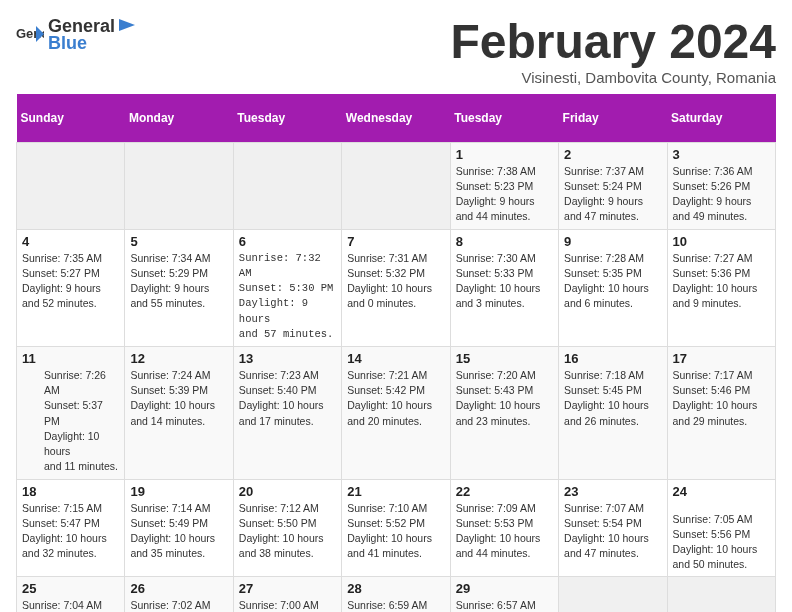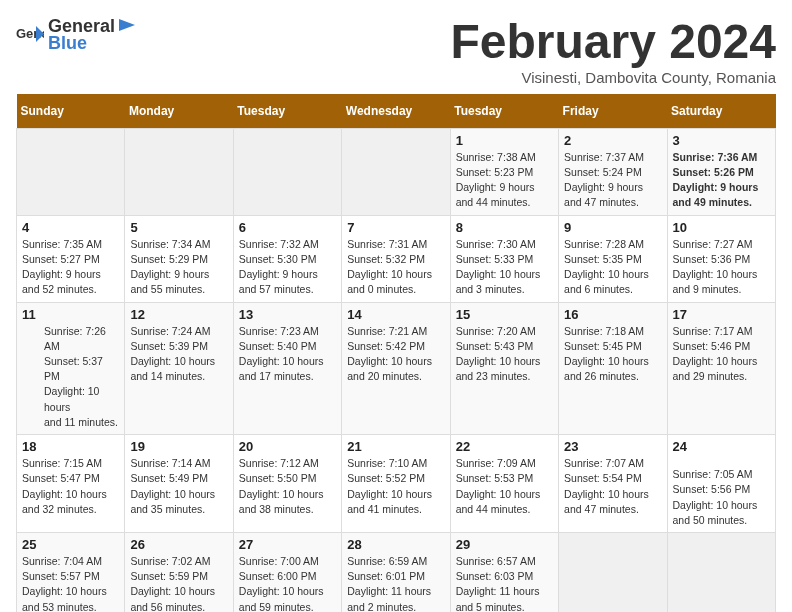--- a/index.html
+++ b/index.html
@@ -47,23 +47,23 @@
     .location-title {
       font-size: 15px;
       color: #555;
     }
     table {
       width: 100%;
       border-collapse: collapse;
       font-size: 11px;
     }
     thead tr th {
-      background-color: #a16207;
+      background-color: #a21caf;
       color: #fff;
-      padding: 10px 4px;
+      padding: 17px 4px;
       text-align: left;
       font-size: 12px;
       font-weight: bold;
     }
     tbody tr td {
       border: 1px solid #ddd;
       vertical-align: top;
       padding: 4px 5px;
       min-height: 80px;
       height: 80px;
@@ -145,21 +145,21 @@
         </td>
         <td>
           <span class="day-num">2</span>
           <div class="day-info" style="white-space: pre-line;">Sunrise: 7:37 AM
 Sunset: 5:24 PM
 Daylight: 9 hours
 and 47 minutes.</div>
         </td>
         <td>
           <span class="day-num">3</span>
-          <div class="day-info" style="white-space: pre-line; font-weight: bold;">Sunrise: 7:36 AM
+          <div class="day-info" style="white-space: pre-line;">Sunrise: 7:36 AM
 Sunset: 5:26 PM
 Daylight: 9 hours
 and 49 minutes.</div>
         </td>
       </tr>
       <tr>
         <td>
           <span class="day-num">4</span>
           <div class="day-info" style="white-space: pre-line;">Sunrise: 7:35 AM
 Sunset: 5:27 PM
@@ -168,21 +168,21 @@
         </td>
         <td>
           <span class="day-num">5</span>
           <div class="day-info" style="white-space: pre-line;">Sunrise: 7:34 AM
 Sunset: 5:29 PM
 Daylight: 9 hours
 and 55 minutes.</div>
         </td>
         <td>
           <span class="day-num">6</span>
-          <div class="day-info" style="white-space: pre-line;">Sunrise: 7:32 AM
+          <div class="day-info" style="white-space: pre-line; font-family: Liberation Mono, monospace;">Sunrise: 7:32 AM
 Sunset: 5:30 PM
 Daylight: 9 hours
 and 57 minutes.</div>
         </td>
         <td>
           <span class="day-num">7</span>
           <div class="day-info" style="white-space: pre-line;">Sunrise: 7:31 AM
 Sunset: 5:32 PM
 Daylight: 10 hours
 and 0 minutes.</div>

